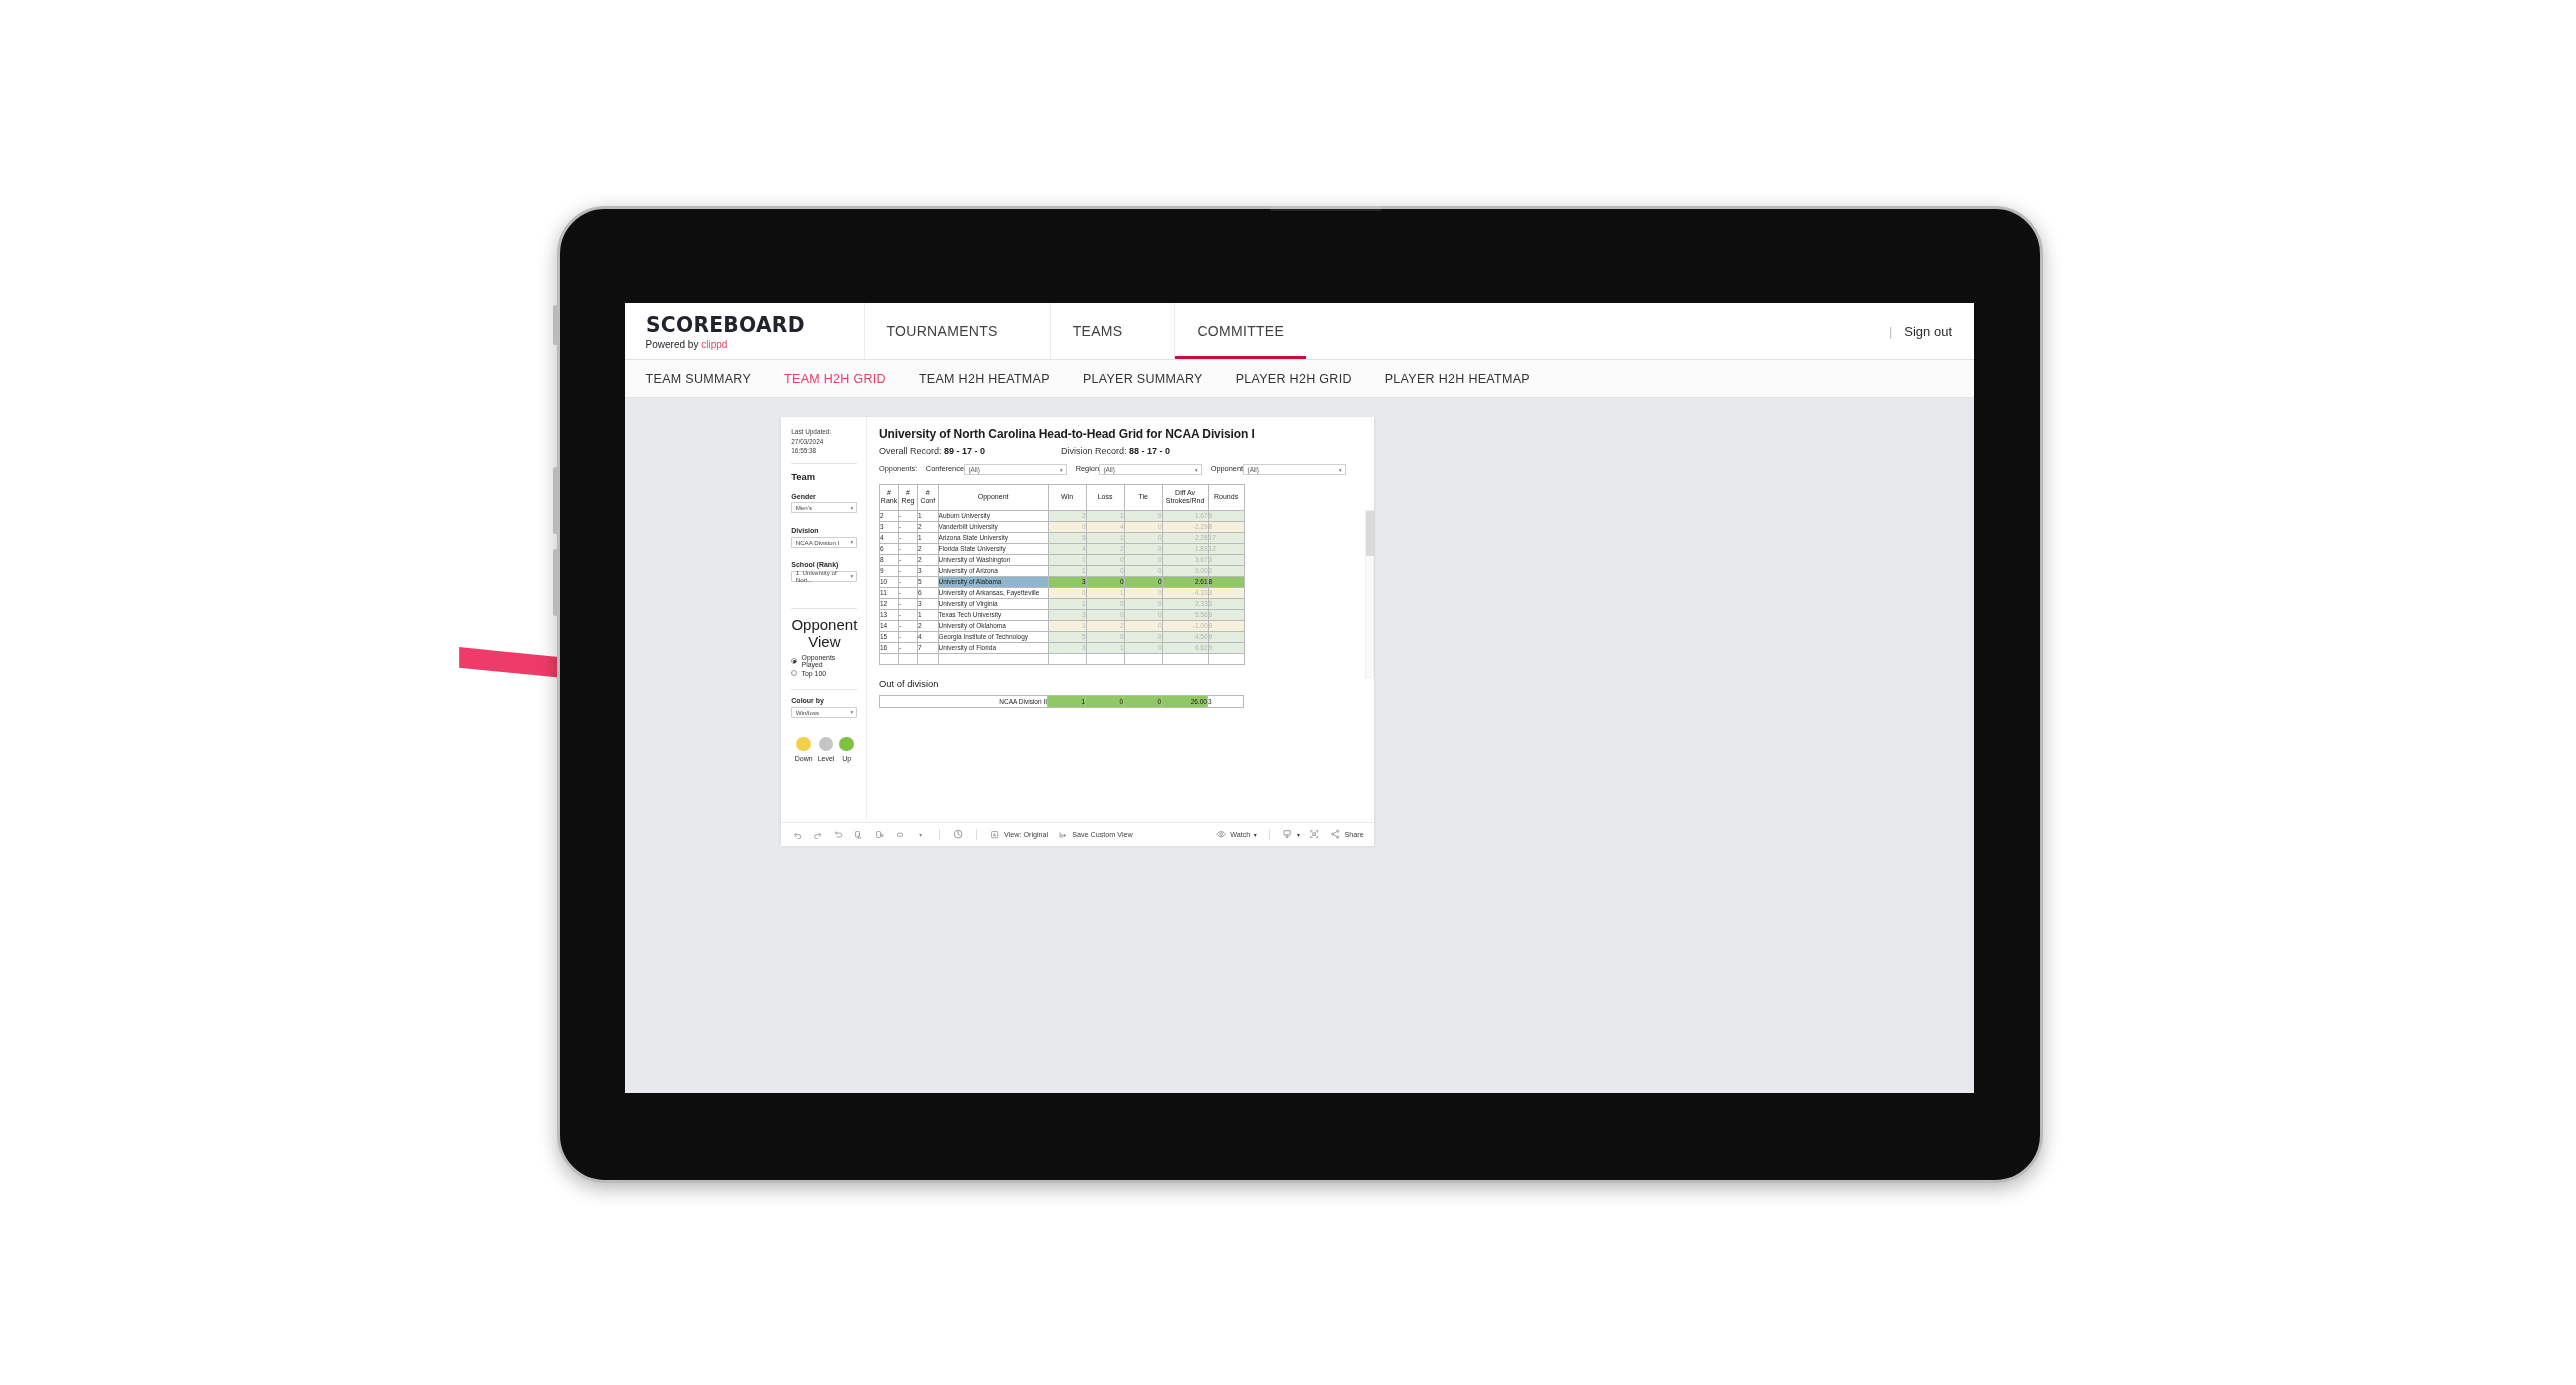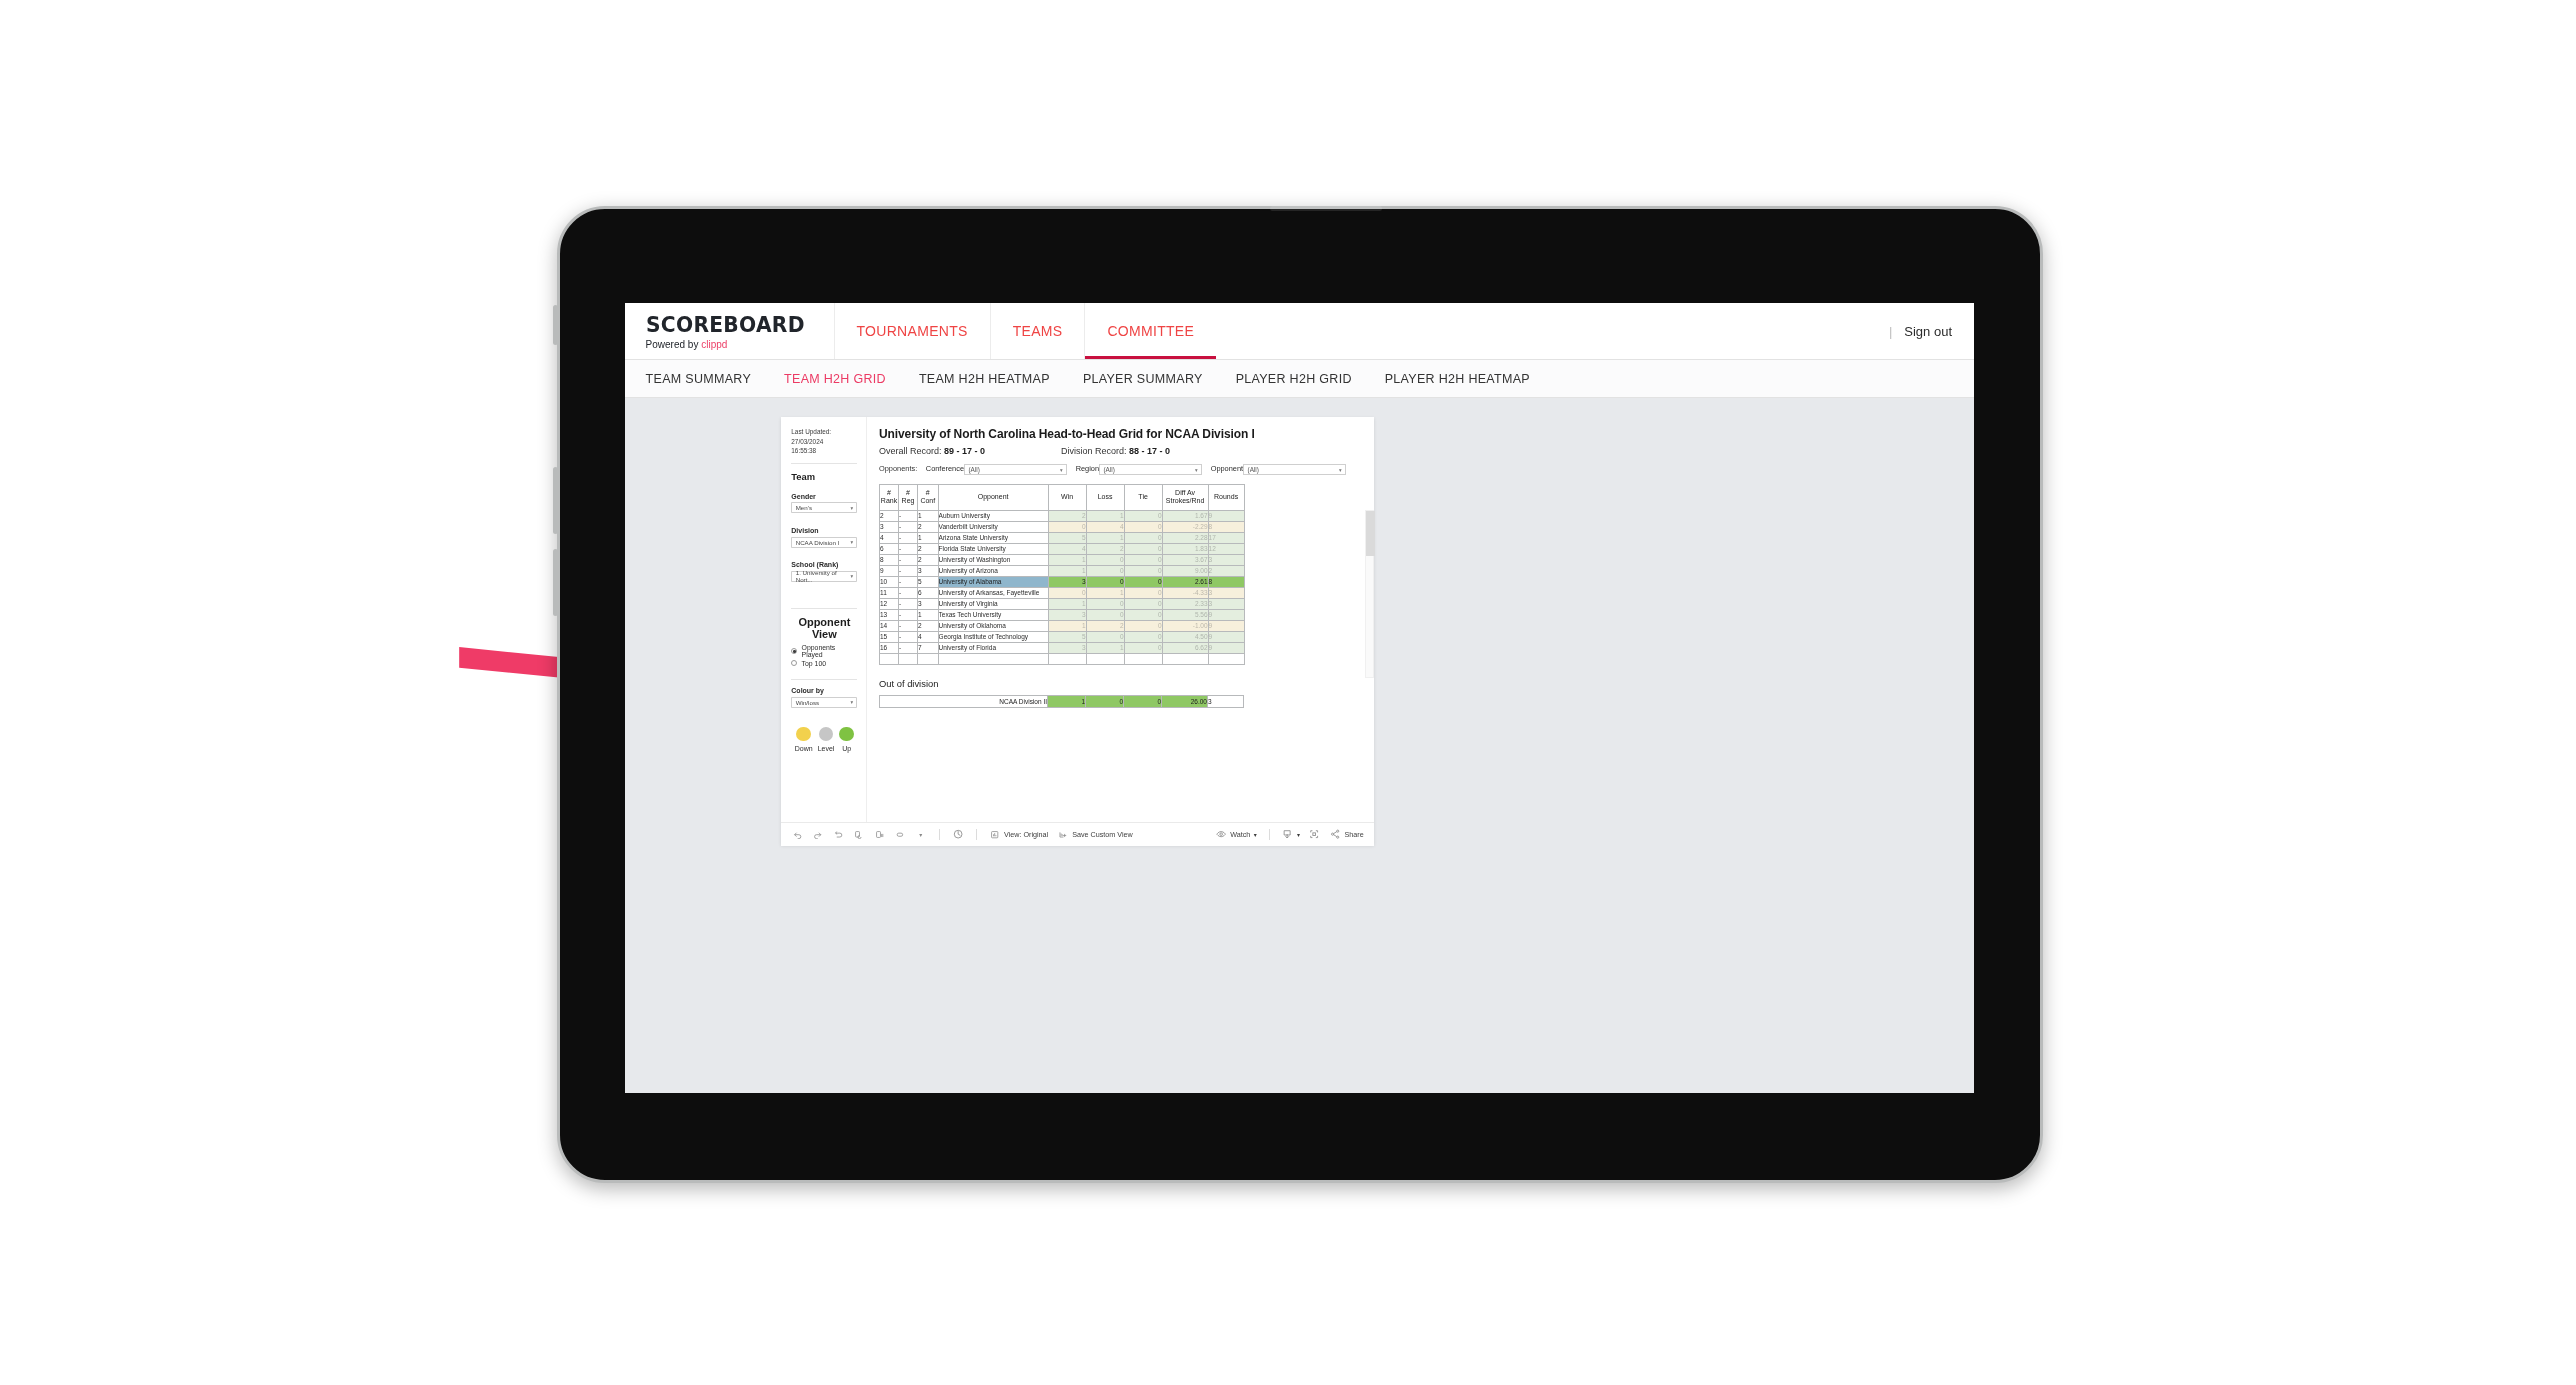--- a/index.html
+++ b/index.html
@@ -70,23 +70,24 @@
     font-family: "DejaVu Sans", sans-serif;
     font-weight: 700; font-size: 21.5px; letter-spacing: 0.3px;
     color: #21252b; line-height: 1; transform: scaleX(0.94); transform-origin: left center;
   }
   .brand-sub { font-size: 10px; color: #21252b; margin-top: 3.4px; }
   .brand-sub .clippd { color:#ec4168; font-weight: 400; }
 
   .nav-items { display:flex; align-items:stretch; }
   .nav-item {
     display:flex; align-items:center; padding: 4px 22px;
-    font-size: 14px; color:#ef4444; letter-spacing:0.3px;
+    font-size: 14px; color:#404040; letter-spacing:0.3px;
     border-left: 0.9px solid #ececec; cursor:pointer;
     position: relative;
+    margin-left: 30px;
   }
   .nav-item.active::after {
     content:""; position:absolute; left:0; right:0; bottom:0; height:3.4px; background:#c8103f;
   }
   .topbar-right {
     margin-left:auto; display:flex; align-items:center; gap:12px; padding-right: 22px;
     font-size: 13px; color:#2b2b2b;
   }
   .vbar { color:#bdbdbd; }
   .signout { cursor:pointer;text-align:right; }
@@ -115,21 +116,21 @@
   .hr { height:0.9px; background:#e4e4e4; margin: 7.7px 0 7.7px 0; }
   .sb-title { font-size:9.4px; font-weight:700; color:#1d1d1d; margin-bottom: 10.3px;}
   .sb-label { font-size:7px; font-weight:700; color:#2a2a2a; margin-bottom:2.6px; }
   .sel {
     height: 11px; border:0.9px solid #cfcfcf; background:#fff; border-radius:0.9px;
     display:flex; align-items:center; padding: 0 3.4px;
     font-size: 6.2px; color:#444; position:relative; cursor:pointer;
   }
   .sel .caret { position:absolute; right:3.4px; font-size:5.2px; color:#777; }
   .gap { height: 13.7px; }
-  .ov-title { font-size:11px; font-weight:700; color:#1d1d1d; text-align:center; margin-bottom:3.4px;}
+  .ov-title { font-size:15px; font-weight:400; color:#1d1d1d; text-align:center; margin-bottom:3.4px;}
   .radio-row { display:flex; align-items:center; gap:4.3px; margin: 1.7px 0; cursor:pointer; }
   .radio {
     width:6px; height:6px; border-radius:50%; border:0.9px solid #9a9a9a; background:#fff;
     display:inline-block; position:relative; flex:none;
   }
   .radio.on::after{ content:""; position:absolute; left:1.1px; top:1.1px; width:2.7px; height:2.7px; border-radius:50%; background:#3d3d3d;}
   .radio-lbl { font-size:6.9px; color:#2b2b2b; }
   .legend { display:flex; justify-content:space-between; padding: 0 3.4px; margin-top: 19px; }
   .leg { text-align:center; }
   .dot { width:14.6px; height:14.6px; border-radius:50%; margin: 0 auto 3.4px auto; }

